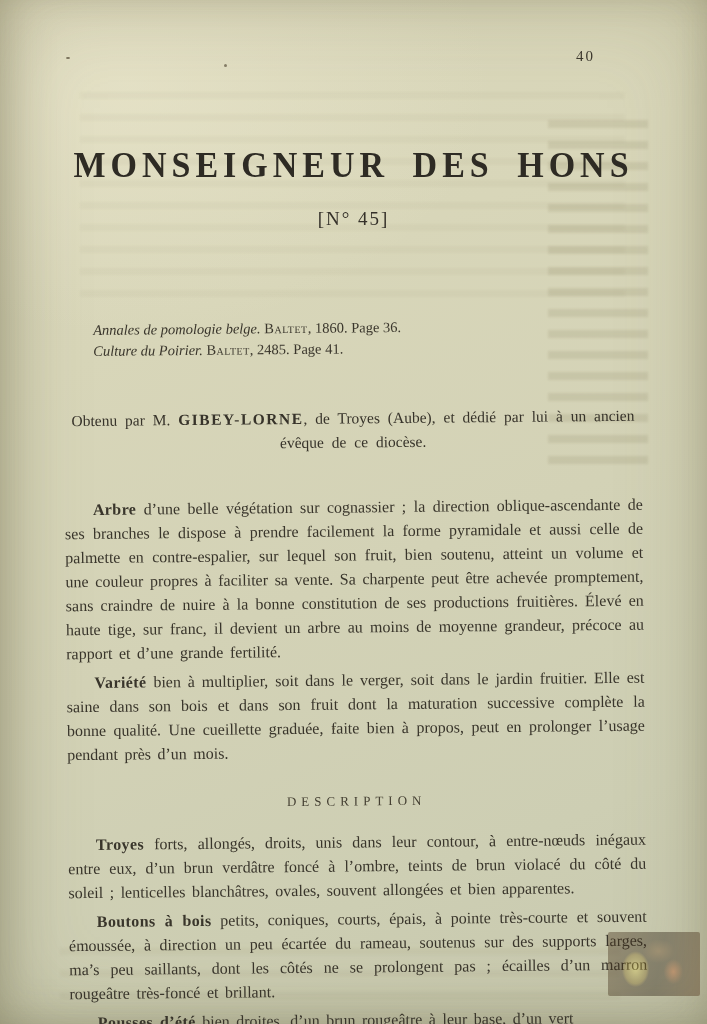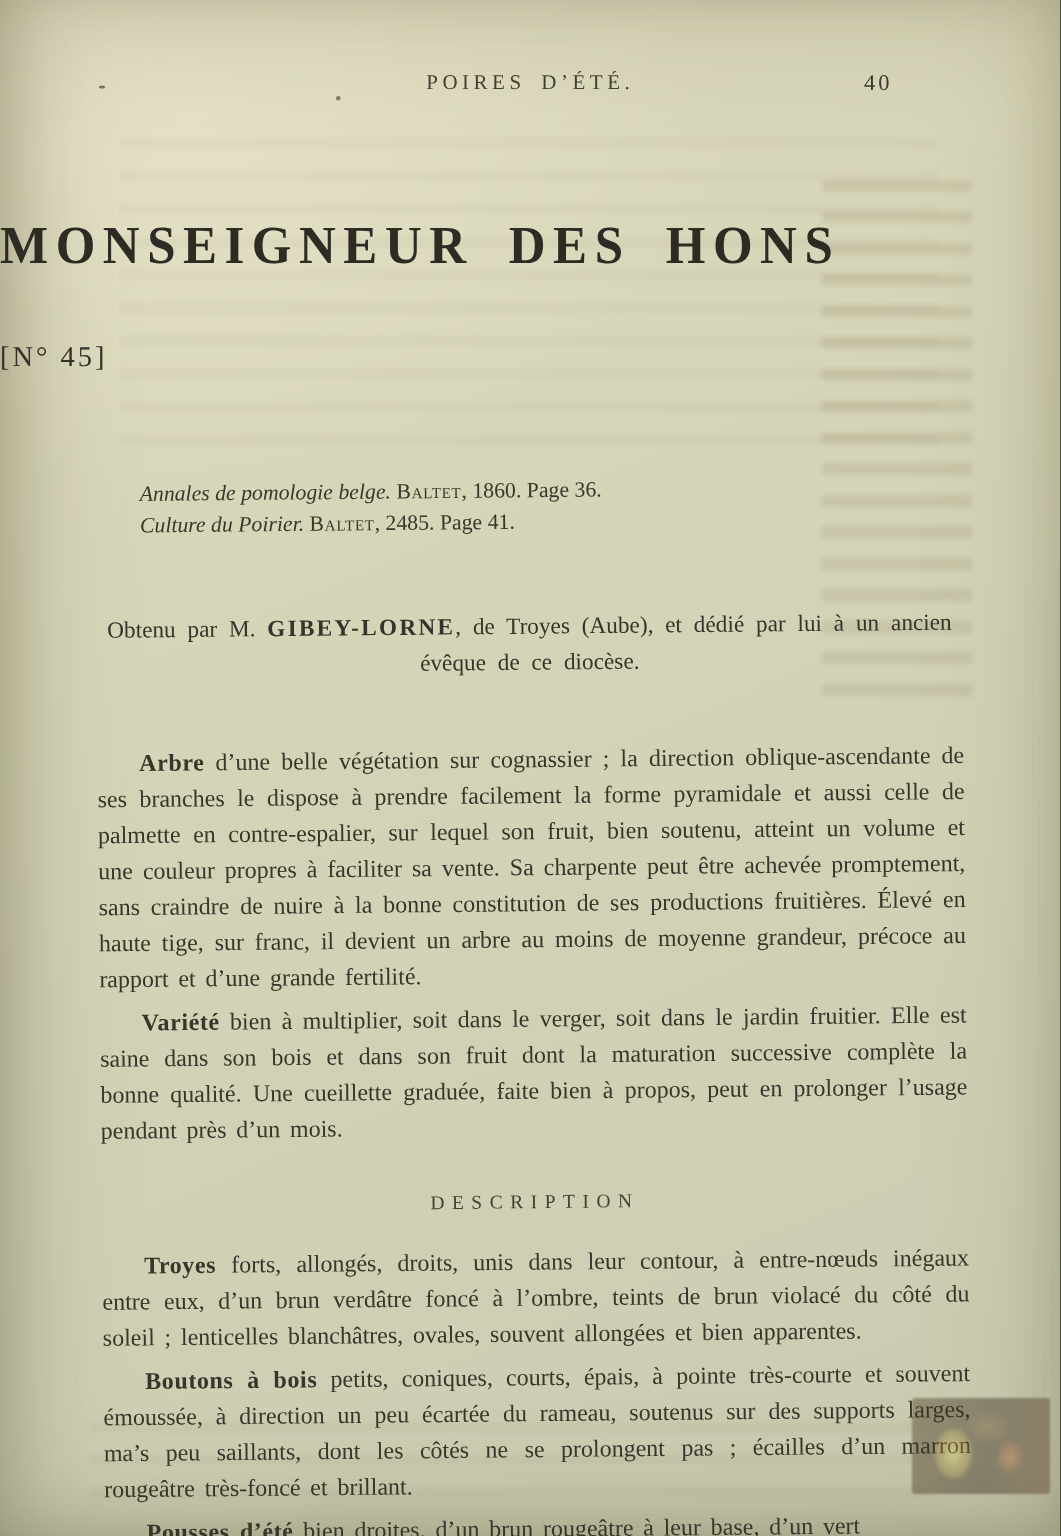--- a/index.html
+++ b/index.html
@@ -28,27 +28,27 @@
   }
   .running-head .head-title{
     position:absolute;left:0;right:0;text-align:center;
     font-size:14px;letter-spacing:3px;word-spacing:4px;color:#443f34;
   }
   .running-head .folio{
     position:absolute;right:112px;top:0;font-size:15px;letter-spacing:2px;color:#3c382e;
   }
 
   
-  .title-block{position:absolute;top:146px;left:0;width:100%;}
+  .title-block{position:absolute;top:146px;left:0;width:100%;text-align:center;}
   .variety-title{
     font-size:34px;font-weight:700;letter-spacing:5px;word-spacing:10px;
     color:#2e2b24;transform:scaleY(1.05);
   }
   .variety-number{
-    margin-top:44px;font-size:19px;letter-spacing:2px;color:#35312a;
+    margin-top:24px;font-size:19px;letter-spacing:2px;color:#35312a;
   }
 
   
   .content{
     position:absolute;top:318px;left:63px;width:578px;
     transform:rotate(-0.55deg);transform-origin:40% 0;
   }
   .references{font-size:14.5px;line-height:21px;color:#3a362c;padding-left:30px;}
   .ref-title{font-style:italic;}
   .ref-author{font-variant:small-caps;letter-spacing:.5px;}
@@ -105,21 +105,20 @@
 </head>
 <body>
 
 <div class="page">
 
   <div class="ghost ghost-title-area"></div>
   <div class="ghost ghost-right-col"></div>
   <div class="ghost ghost-bottom"></div>
 
   <div class="running-head">
-    <div class="head-title">POIRES D’ÉTÉ.</div>
     <div class="folio">40</div>
   </div>
 
   <div class="title-block">
     <div class="variety-title">MONSEIGNEUR DES HONS</div>
     <div class="variety-number">[N° 45]</div>
   </div>
 
   <div class="content">
 

